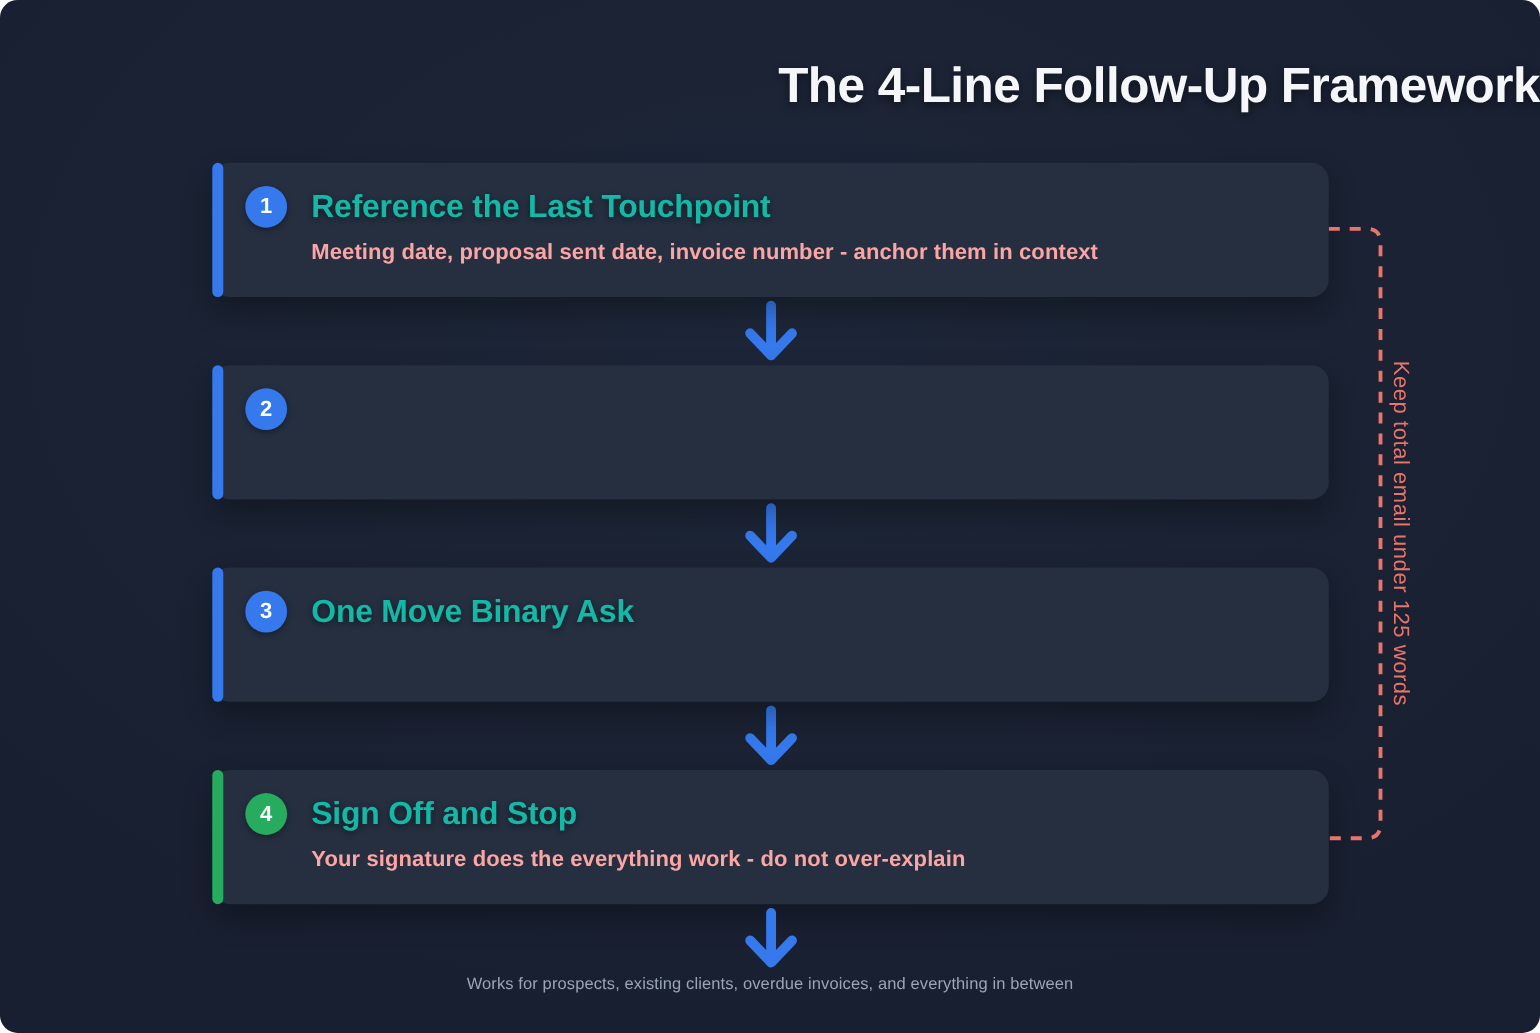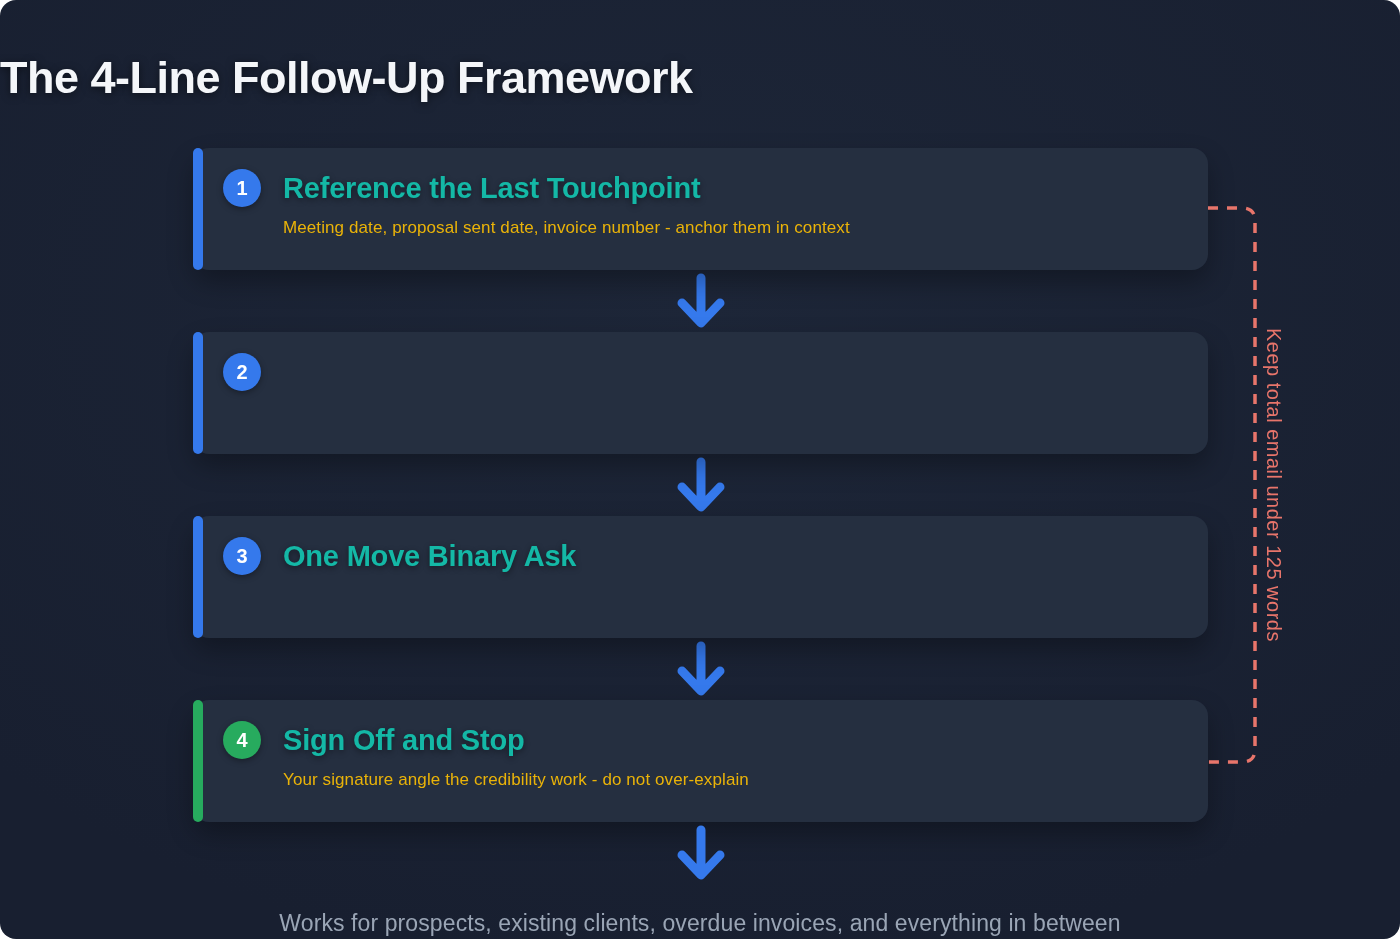--- a/index.html
+++ b/index.html
@@ -14,21 +14,21 @@
     height: 939px;
     border-radius: 16px;
     overflow: hidden;
     background: radial-gradient(1300px 900px at 50% 32%, #1d2638 0%, #181f30 75%);
   }
   .page-title {
     position: absolute;
     top: 52px;
     left: 0;
     width: 100%;
-    text-align: left;
+    text-align: right;
     font-size: 45px;
     font-weight: 700;
     letter-spacing: -0.5px;
     color: #f4f6f9;
     text-shadow: 0 2px 8px rgba(0,0,0,0.5);
   }
   .stack {
     position: absolute;
     left: 193px;
     top: 148px;
@@ -77,23 +77,23 @@
   .card-heading {
     font-size: 29px;
     font-weight: 700;
     color: #14b8a6;
     letter-spacing: -0.2px;
     text-shadow: 0 2px 6px rgba(0,0,0,0.45);
   }
   .card-desc {
     margin-left: 60px;
     margin-top: 11px;
-    font-size: 17px;
-    font-weight: 400;
-    color: #eab308;
+    font-size: 20px;
+    font-weight: 700;
+    color: #fca5a5;
     letter-spacing: 0.1px;
   }
   .arrow-slot {
     height: 62px;
     display: flex;
     align-items: center;
     justify-content: center;
   }
   .arrow-path {
     fill: none;
@@ -137,25 +137,25 @@
   }
   .annotation-label {
     writing-mode: vertical-rl;
     font-size: 20px;
     color: var(--annotation-color, #e8756b);
     letter-spacing: 0.5px;
     white-space: nowrap;
   }
   .footer-note {
     position: absolute;
-    top: 910px;
+    top: 886px;
     left: 0;
     width: 100%;
     text-align: center;
-    font-size: 23px;
+    font-size: 15px;
     color: #9aa5b5;
     letter-spacing: 0.1px;
   }
 </style>
 </head>
 <body>
 
 <div class="poster">
 
   <div class="page-title">The 4-Line Follow-Up Framework</div>
@@ -203,21 +203,21 @@
         <path class="arrow-path" d="M27 5 L27 42 M8 30 L27 50 L46 30"></path>
       </svg>
     </div>
 
     <div class="card">
       <div class="accent" style="background: rgb(39, 171, 94);"></div>
       <div class="card-row">
         <div class="num" style="background: rgb(39, 171, 94);">4</div>
         <div class="card-heading">Sign Off and Stop</div>
       </div>
-      <div class="card-desc">Your signature angle the credibility work - do not over-explain</div>
+      <div class="card-desc">Your signature does the everything work - do not over-explain</div>
     </div>
 
   </div>
 
   <div class="bottom-arrow">
     <svg width="54" height="56" viewBox="0 0 54 56">
       <path class="arrow-path" d="M27 5 L27 42 M8 30 L27 50 L46 30"></path>
     </svg>
   </div>
 

